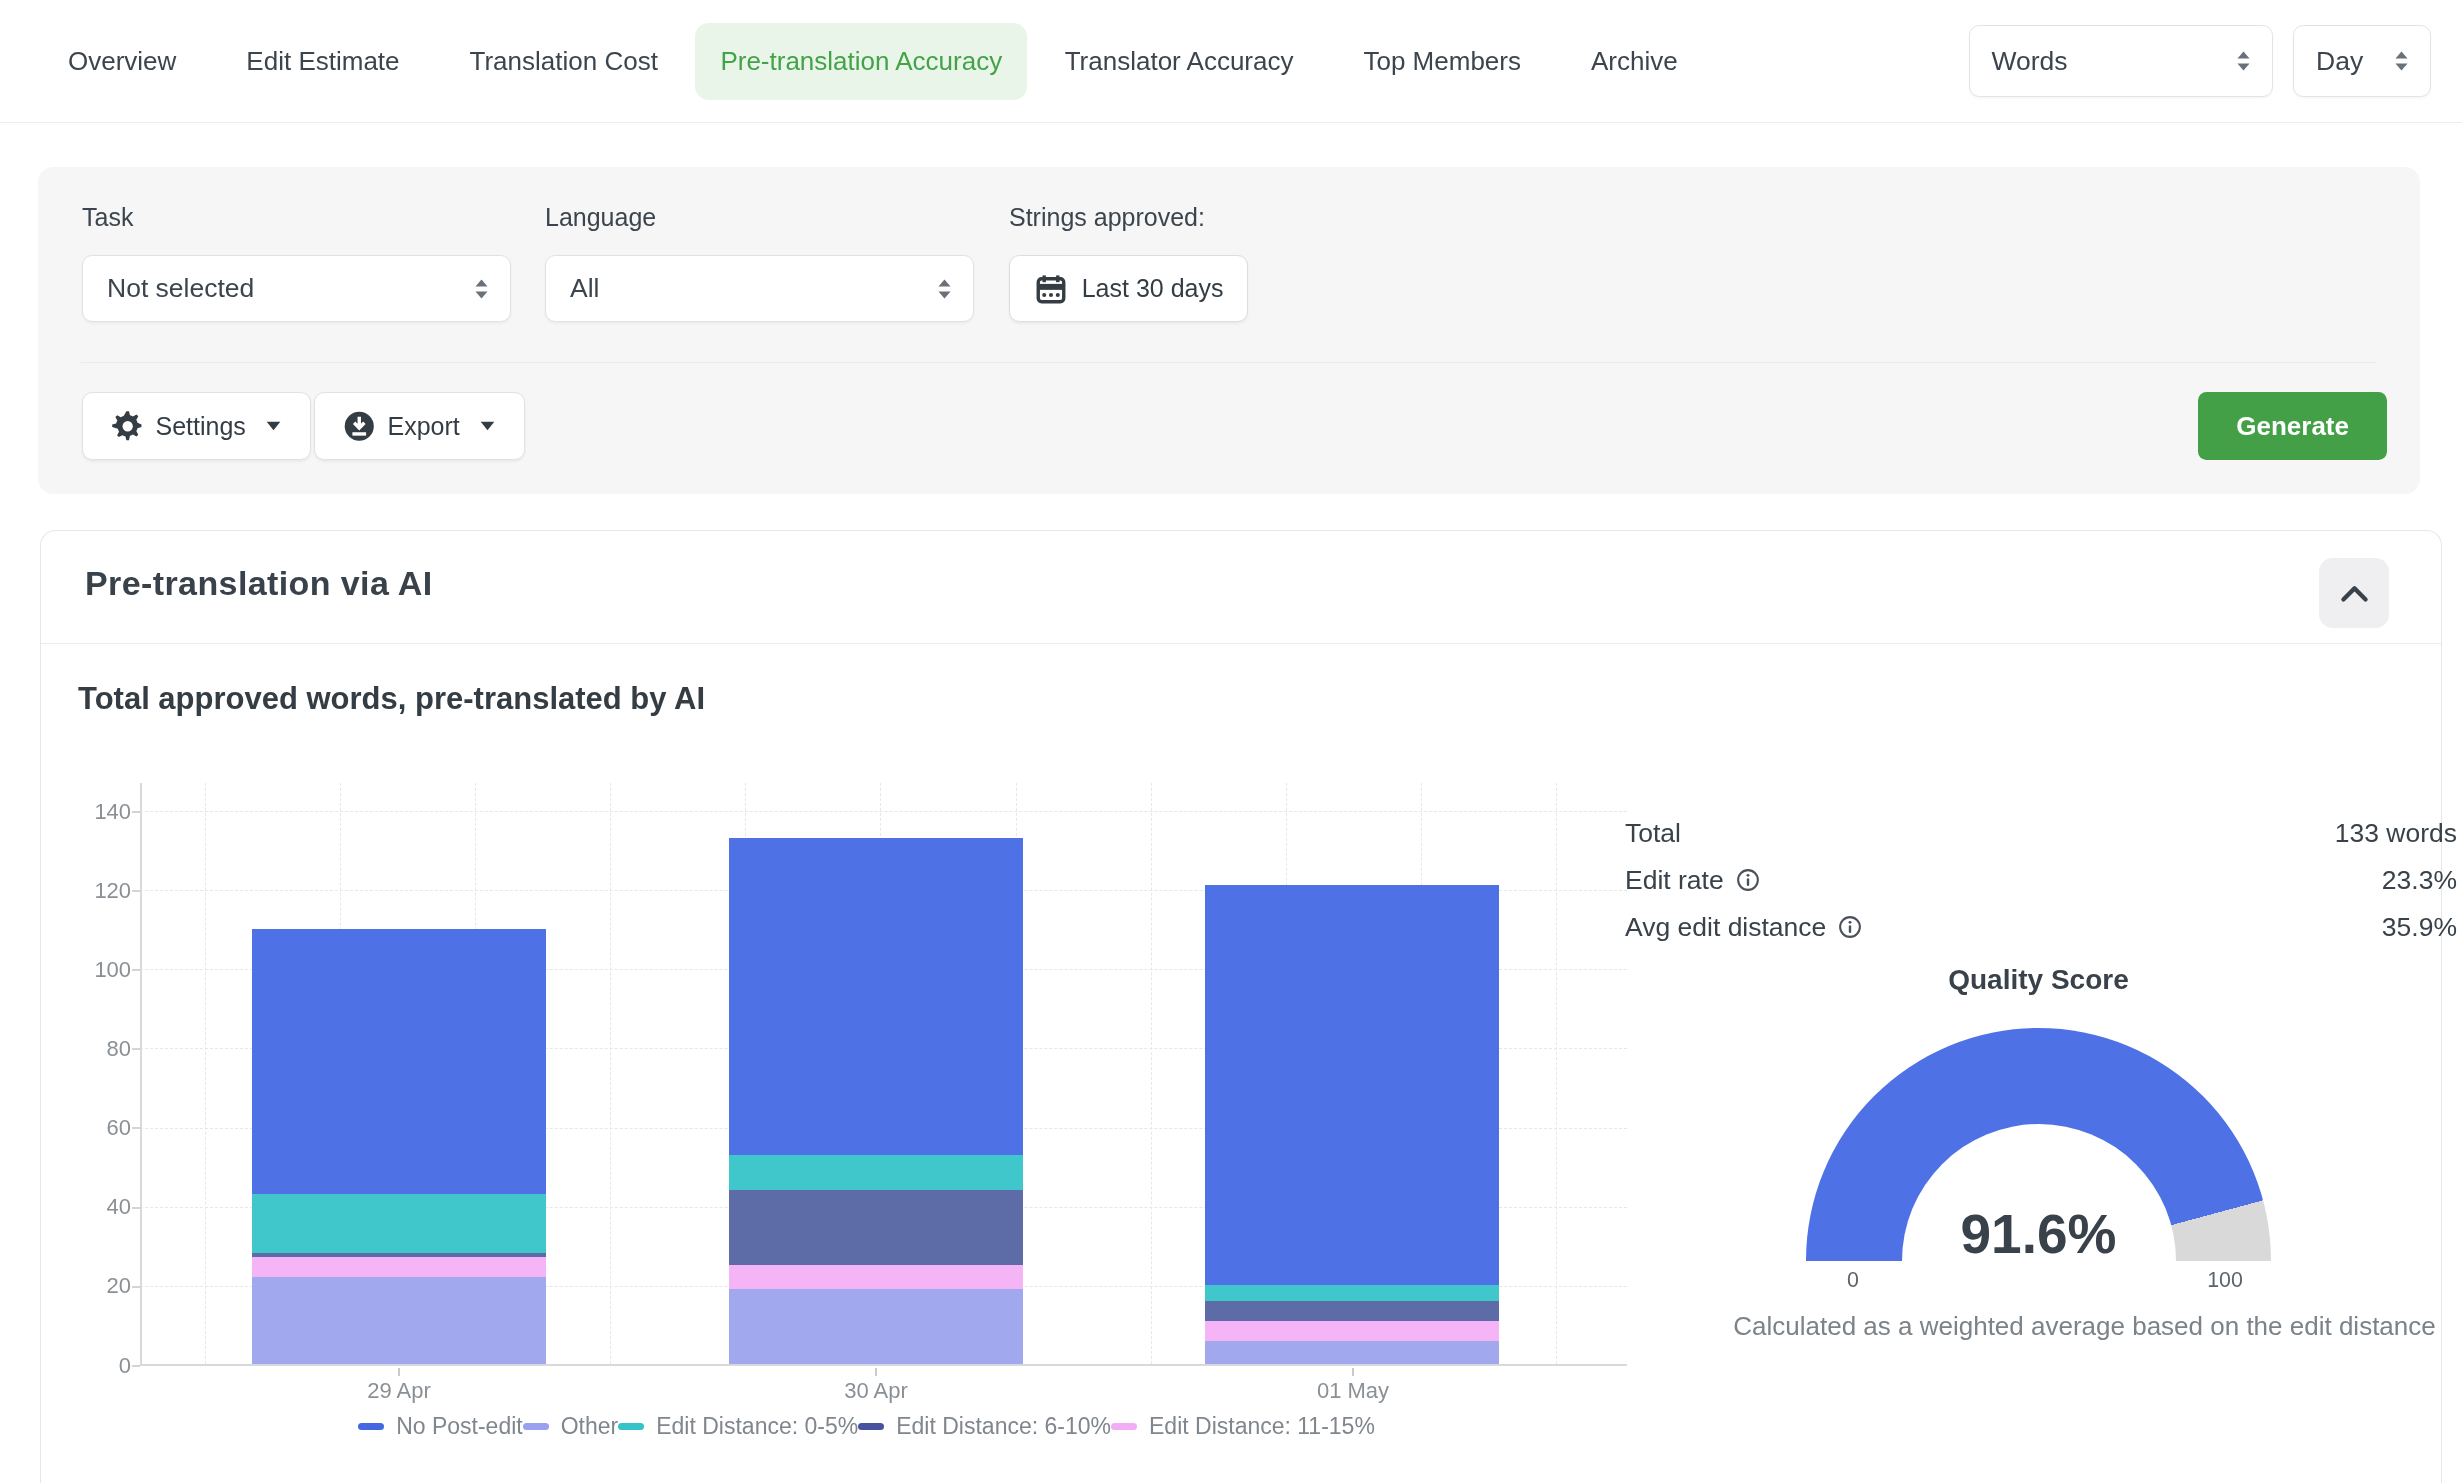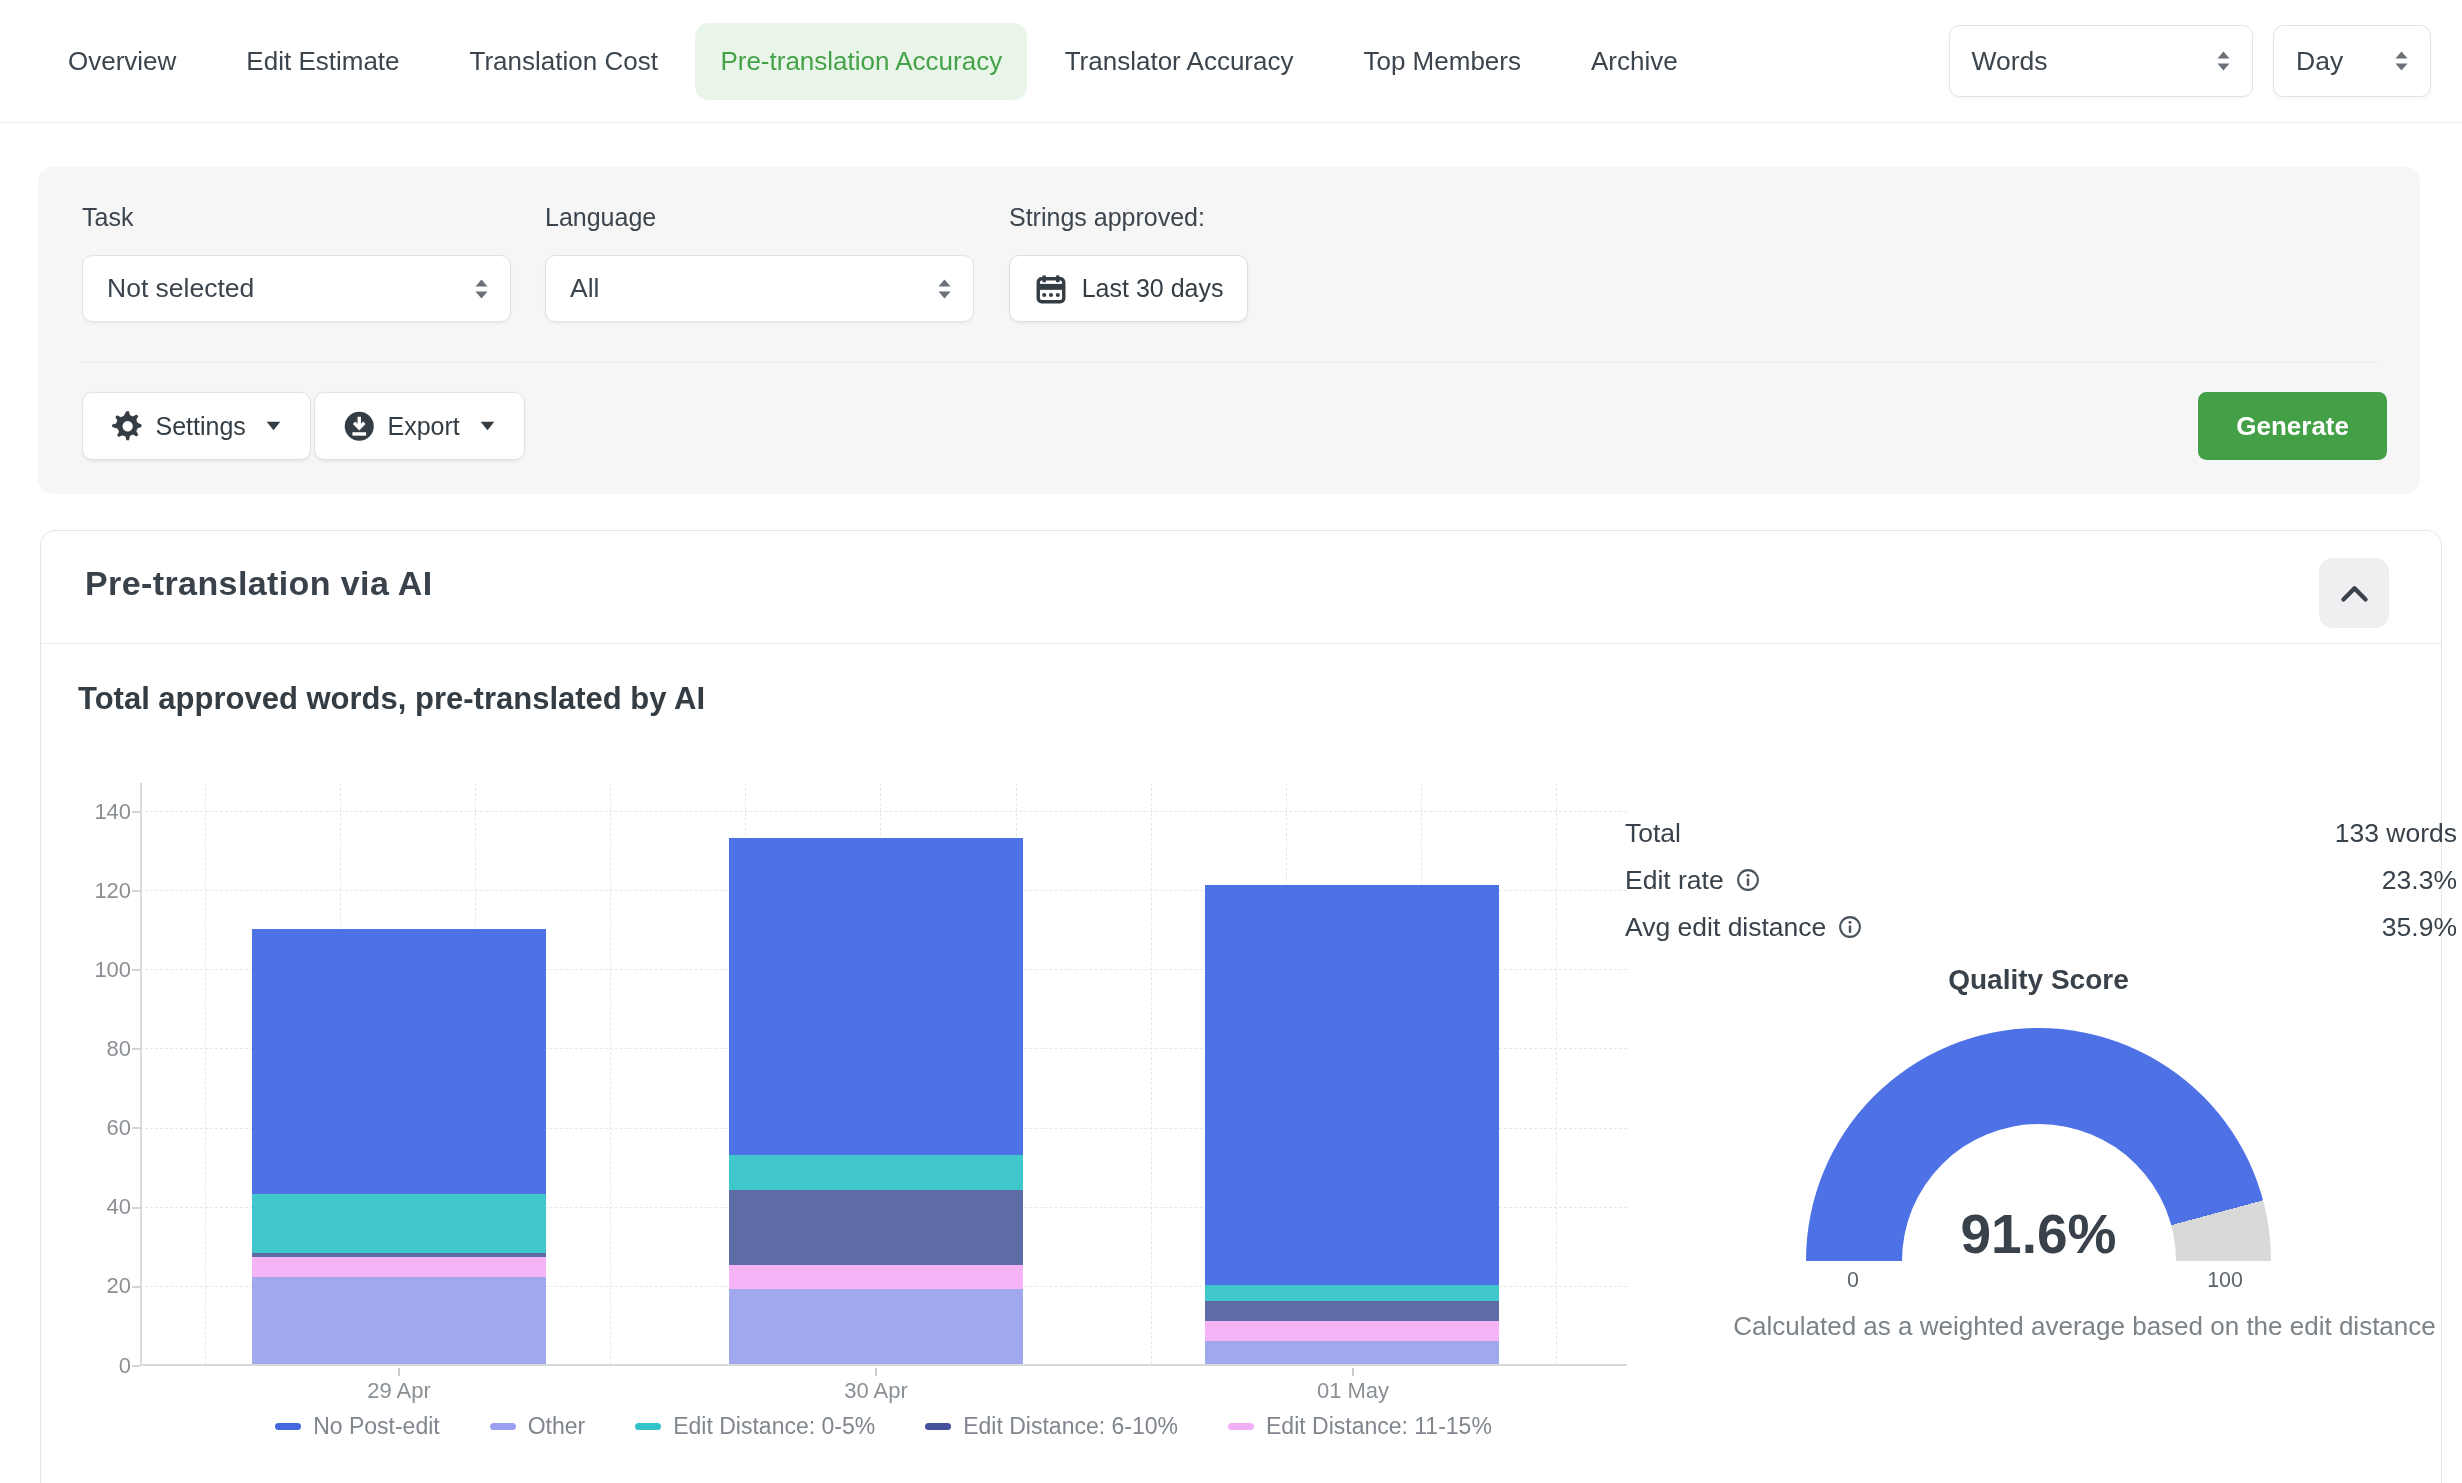--- a/index.html
+++ b/index.html
@@ -21,21 +21,21 @@
     padding:23px 25px;margin:0 -32.5px;
   }
   .nav-controls{margin-left:auto;display:flex;gap:20.5px;align-items:flex-start;}
   .nav-select{
     height:72px;background:#fff;border:1.7px solid #e2e3e6;border-radius:10.3px;
     display:flex;align-items:center;justify-content:space-between;
     padding:0 19px 0 22px;box-sizing:border-box;font-size:26.5px;color:#3c454d;
     box-shadow:0 1.7px 2.6px rgba(0,0,0,.03);cursor:pointer;
   }
   .nav-select.w{width:304px;}
-  .nav-select.d{width:158px;}
+  .nav-select.d{width:138px;}
   .caret-ud{flex:0 0 auto;margin-left:15.4px;}
   
   .panel{
     position:absolute;left:38px;top:167px;width:2382px;height:327px;
     background:#f6f6f7;border-radius:15.4px;box-sizing:border-box;
   }
   .field-label{position:absolute;font-size:25px;color:#3c454d;font-weight:500;}
   .select{
     position:absolute;height:67px;background:#fff;border:1.7px solid #e0e1e4;border-radius:10.3px;
     display:flex;align-items:center;justify-content:space-between;
@@ -76,21 +76,21 @@
   .plot{position:absolute;left:99px;top:252px;width:1487px;height:583px;}
   .grid-h{position:absolute;left:0;width:100%;height:0;border-top:1.7px dashed #e6e7e9;}
   .grid-v{position:absolute;top:0;bottom:1.7px;width:0;border-left:1.7px dashed #e6e7e9;}
   .axis-y{position:absolute;left:0;top:0;bottom:0;width:1.7px;background:#d7d9db;}
   .axis-x{position:absolute;left:0;right:0;bottom:0;height:1.7px;background:#d7d9db;}
   .tick-y{position:absolute;left:-8.5px;width:8.5px;height:1.7px;background:#d2d4d6;}
   .tick-x{position:absolute;bottom:-10.3px;width:1.7px;height:8.5px;background:#c9cbcd;}
   .bar-seg{position:absolute;}
   .y-label{position:absolute;left:5.1px;width:85px;text-align:right;font-size:22px;color:#8a9095;}
   .x-label{position:absolute;width:188px;text-align:center;font-size:22px;color:#8a9095;}
-  .legend{position:absolute;left:99px;top:882px;width:1487px;display:flex;justify-content:center;gap:50px;align-items:center;}
+  .legend{position:absolute;left:82px;top:882px;width:1487px;display:flex;justify-content:center;align-items:center;}
   .legend-item{display:flex;align-items:center;gap:12px;cursor:pointer;}
   .legend-marker{width:26px;height:7.7px;border-radius:4.3px;}
   .legend-label{font-size:23px;color:#80868d;}
   
   .stats{position:absolute;left:1584px;top:284px;width:832px;display:flex;flex-direction:column;gap:11px;}
   .stat-row{display:flex;align-items:center;justify-content:space-between;font-size:26.5px;color:#39424a;height:36px;}
   .stat-label{display:flex;align-items:center;gap:12px;}
   .info-icon{display:inline-flex;cursor:pointer;}
   .qs-title{position:absolute;left:1765px;top:433px;width:465px;text-align:center;font-size:28px;font-weight:700;color:#39424a;}
   .gauge-wrap{position:absolute;left:1765px;top:497px;width:465px;height:233px;}

